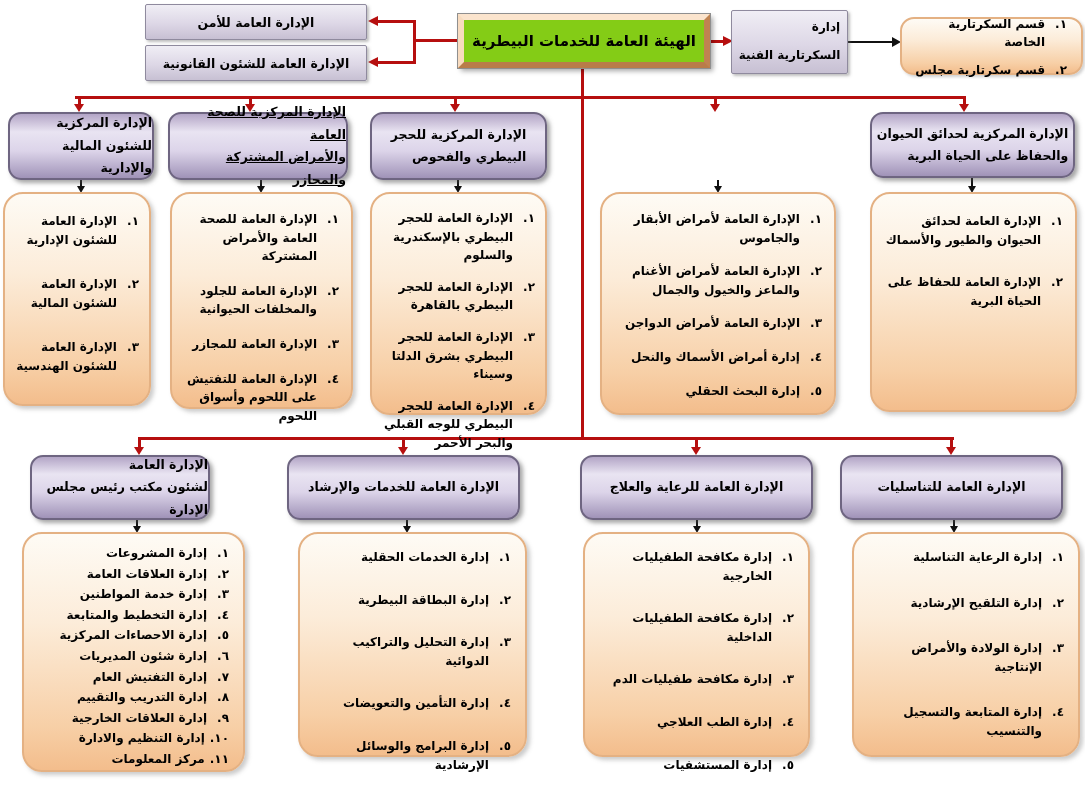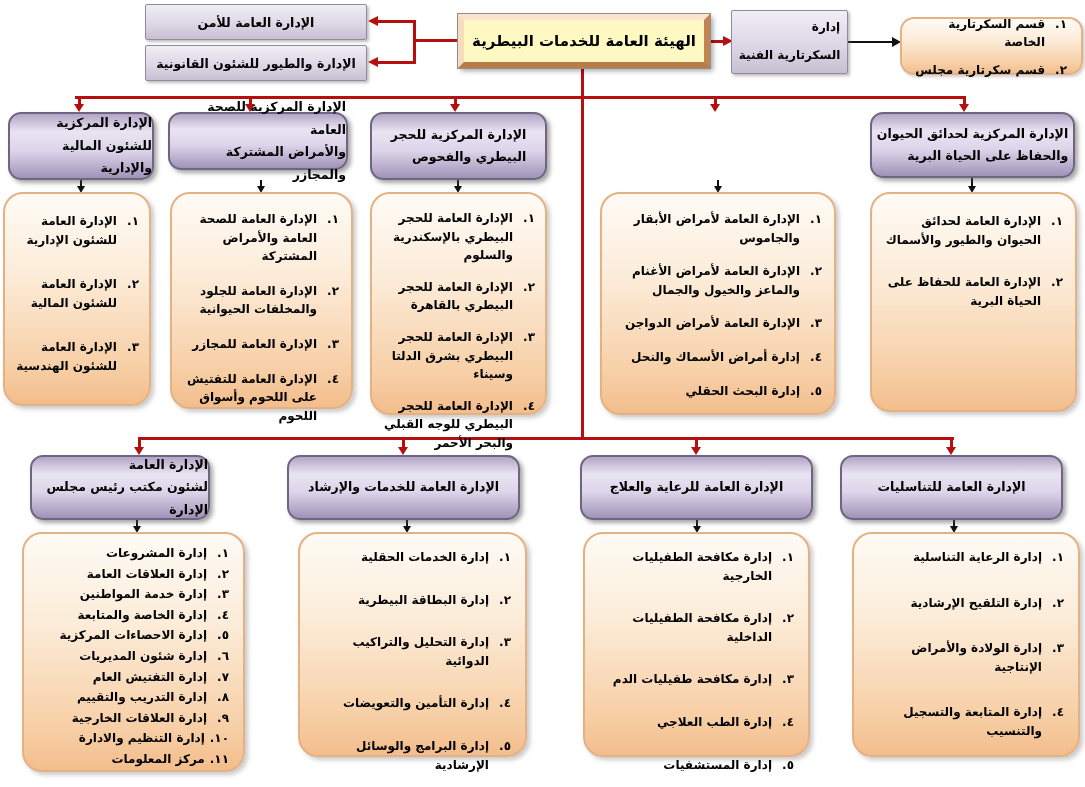--- a/index.html
+++ b/index.html
@@ -1,20 +1,20 @@
 <!DOCTYPE html>
 <html lang="ar" dir="ltr"><head>
 <meta charset="utf-8">
 <style>
   html,body{margin:0;padding:0;background:#fff;}
   #canvas{position:relative;width:1085px;height:787px;background:#fff;overflow:hidden;
           font-family:"DejaVu Sans",sans-serif;font-weight:700;color:#000;}
   .box{position:absolute;box-sizing:border-box;}
   
-  .main{background:#fef9c3;border:6px solid;border-color:#fbe4cd #c08351 #b97c49 #f8dcc0;
+  .main{background:#84cc16;border:6px solid;border-color:#fbe4cd #c08351 #b97c49 #f8dcc0;
         box-shadow:0 0 0 1px #8f8f8f,3px 3px 5px rgba(0,0,0,.35);
         display:flex;align-items:center;justify-content:center;
         font-size:15px;direction:rtl;text-align:center;}
   .lav{background:linear-gradient(180deg,#f0eef5 0%,#ddd7e6 55%,#c7c0d3 100%);
        border:1.5px solid #8f8a9e;border-radius:2px;
        box-shadow:2px 2px 3px rgba(110,110,110,.45);
        display:flex;align-items:center;justify-content:center;
        font-size:12.5px;direction:rtl;text-align:center;}
   .ph{background:linear-gradient(180deg,#b3a5c6 0%,#e9e4f2 28%,#dcd4e9 55%,#a head 100%);
       background:linear-gradient(180deg,#b3a5c6 0%,#e9e4f2 28%,#dcd4e9 58%,#a093b8 100%);
@@ -34,21 +34,21 @@
   .item .txt{flex:1 1 auto;}
   
   .pos-main{left:458px;top:14px;width:252px;height:54px;}
   .pos-sec1{left:145px;top:4px;width:222px;height:36px;}
   .pos-sec2{left:145px;top:45px;width:222px;height:36px;}
   .pos-tech{left:731px;top:10px;width:117px;height:64px;font-size:12px;line-height:2.3;}
   .pos-secs{left:900px;top:17px;width:183px;height:58px;border-radius:14px;
             padding:8px 14px 6px 8px;row-gap:9px;justify-content:center;box-shadow:2px 2px 3px rgba(140,140,140,.4);}
   
   .pos-r2h1{left:8px;  top:112px;width:146px;height:68px;}
-  .pos-r2h2{left:168px;top:112px;width:180px;height:58px;}
+  .pos-r2h2{left:168px;top:112px;width:180px;height:68px;text-decoration:underline;}
   .pos-r2h3{left:370px;top:112px;width:177px;height:68px;}
   .pos-r2h4{left:593px;top:112px;width:245px;height:68px;}
   .pos-r2h5{left:870px;top:112px;width:205px;height:66px;}
   
   .pos-r2l1{left:3px;  top:192px;width:148px;height:214px;padding:18px 10px 8px 8px;row-gap:26px;}
   .pos-r2l2{left:170px;top:192px;width:183px;height:217px;padding:16px 12px 8px 10px;row-gap:16px;}
   .pos-r2l3{left:370px;top:192px;width:177px;height:223px;padding:15px 10px 8px 8px;row-gap:13px;}
   .pos-r2l4{left:600px;top:192px;width:236px;height:223px;padding:16px 12px 8px 10px;row-gap:15px;}
   .pos-r2l5{left:870px;top:192px;width:207px;height:220px;padding:18px 12px 8px 10px;row-gap:24px;}
   
@@ -130,21 +130,21 @@
   <div class="bvline" style="left:953px;top:520px;height:6px;"></div>
   <div class="bhd" style="left:949.5px;top:526px;"></div>
 
   <div class="box main pos-main">
     <span>الهيئة العامة للخدمات البيطرية</span>
   </div>
   <div class="box lav pos-sec1">
     <span>الإدارة العامة للأمن</span>
   </div>
   <div class="box lav pos-sec2">
-    <span>الإدارة والطيور للشئون القانونية</span>
+    <span>الإدارة العامة للشئون القانونية</span>
   </div>
   <div class="box lav pos-tech">
     <span class="ml">إدارة
 السكرتارية الفنية</span>
   </div>
   <div class="box peach pos-secs">
       <div class="item">
         <span class="num">١.</span>
         <span class="txt">قسم السكرتارية الخاصة</span>
       </div>
@@ -276,21 +276,21 @@
       <div class="item">
         <span class="num">٢.</span>
         <span class="txt">إدارة العلاقات العامة</span>
       </div>
       <div class="item">
         <span class="num">٣.</span>
         <span class="txt">إدارة خدمة المواطنين</span>
       </div>
       <div class="item">
         <span class="num">٤.</span>
-        <span class="txt">إدارة الخاصة والمتابعة</span>
+        <span class="txt">إدارة التخطيط والمتابعة</span>
       </div>
       <div class="item">
         <span class="num">٥.</span>
         <span class="txt">إدارة الاحصاءات المركزية</span>
       </div>
       <div class="item">
         <span class="num">٦.</span>
         <span class="txt">إدارة شئون المديريات</span>
       </div>
       <div class="item">

